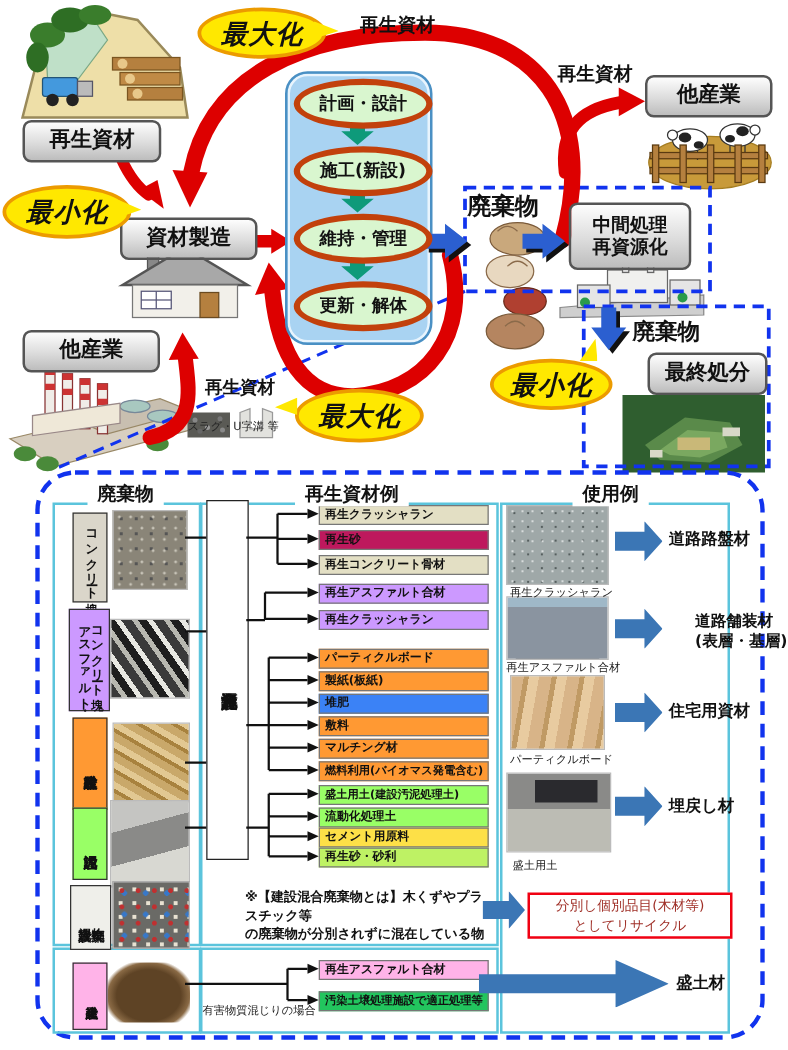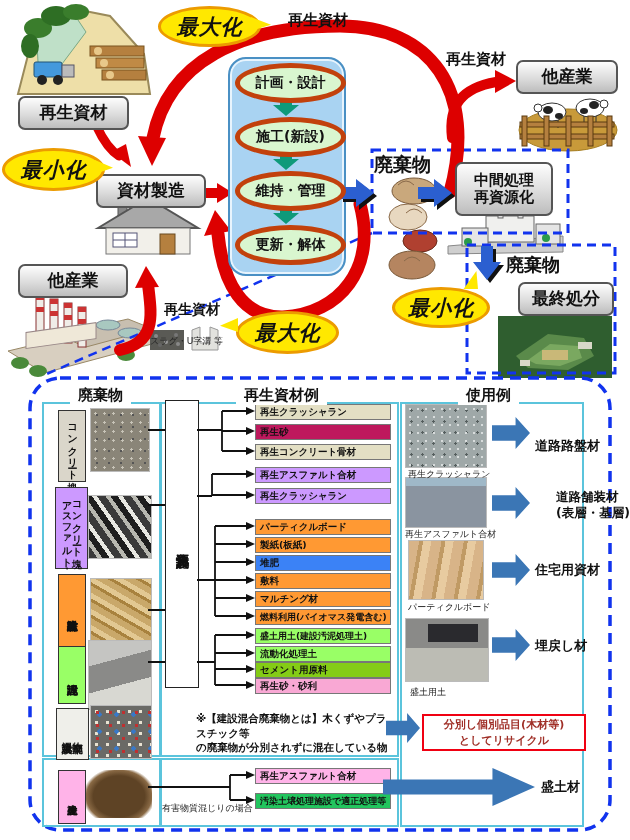--- a/index.html
+++ b/index.html
@@ -32,21 +32,21 @@
             writing-mode:vertical-rl;text-orientation:upright;display:flex;align-items:center;justify-content:center;
             font-weight:bold;font-size:13px;z-index:7}
   .mbox{position:absolute;left:255px;width:130px;height:14px;border:1px solid #777;display:flex;align-items:center;
         font-weight:bold;font-size:9.5px;padding-left:4px;z-index:8;white-space:nowrap;overflow:hidden;line-height:1}
   .photo{position:absolute;z-index:6;border:1px solid #bbb}
   .cap{position:absolute;font-size:9px;color:#222;z-index:8;white-space:nowrap}
   .ulabel{position:absolute;font-weight:bold;font-size:13px;z-index:8;white-space:pre-line;line-height:1.25}
   .barrow{position:absolute;background:#3B76B5;z-index:8;
           clip-path:polygon(0 26%,62% 26%,62% 0,100% 50%,62% 100%,62% 74%,0 74%)}
   .note{position:absolute;font-weight:bold;font-size:10.5px;white-space:pre-line;line-height:1.4;z-index:8}
-  .redbox{position:absolute;border:2.5px solid #F00012;color:#A03028;font-weight:bold;font-size:11px;
+  .redbox{position:absolute;border:2.5px solid #F00012;color:#A03028;font-weight:normal;font-size:11px;
           display:flex;align-items:center;justify-content:center;text-align:center;white-space:pre-line;
           line-height:1.45;z-index:8;background:#fff}
 </style>
 </head>
 <body>
 
 <svg class="layer" width="630" height="840" style="z-index:1">
 
   <g transform="translate(8,2)">
     <path d="M10,92 L28,22 L62,6 L102,14 L136,52 L142,92 Z" fill="#EEDFA8" stroke="#9A8A5A" stroke-width="2"></path>
@@ -280,33 +280,33 @@
 <div class="mbox" style="top:467px;background:#CC99FF">再生アスファルト合材</div>
 <div class="mbox" style="top:488px;background:#CC99FF">再生クラッシャラン</div>
 <div class="mbox" style="top:519px;background:#FF9933">パーティクルボード</div>
 <div class="mbox" style="top:537px;background:#FF9933">製紙(板紙)</div>
 <div class="mbox" style="top:555px;background:#3b82f6">堆肥</div>
 <div class="mbox" style="top:573px;background:#FF9933">敷料</div>
 <div class="mbox" style="top:591px;background:#FF9933">マルチング材</div>
 <div class="mbox" style="top:609px;background:#FF9933;font-size:9px">燃料利用(バイオマス発電含む)</div>
 <div class="mbox" style="top:628px;background:#99FF66;font-size:9px">盛土用土(建設汚泥処理土)</div>
 <div class="mbox" style="top:646px;background:#99FF66">流動化処理土</div>
-<div class="mbox" style="top:662px;background:#84cc16">セメント用原料</div>
-<div class="mbox" style="top:678px;background:#f9a8d4">再生砂・砂利</div>
+<div class="mbox" style="top:662px;background:#fde047">セメント用原料</div>
+<div class="mbox" style="top:678px;background:#bef264">再生砂・砂利</div>
 <div class="mbox" style="top:768px;background:#FFB3E8">再生アスファルト合材</div>
 <div class="mbox" style="top:793px;background:#22c55e;font-size:9px">汚染土壌処理施設で適正処理等</div>
 
 <div class="note" style="left:196px;top:711px;width:200px">※【建設混合廃棄物とは】木くずやプラスチック等
 の廃棄物が分別されずに混在している物</div>
 <div class="cap" style="left:162px;top:802px">有害物質混じりの場合</div>
 
 <div class="photo" style="left:405px;top:404px;width:80px;height:62px;background-color:#9FA8A8;background-image:radial-gradient(#D8DCDC 17%,transparent 18%),radial-gradient(#555E5E 15%,transparent 16%);background-size:8px 8px,11px 11px"></div>
 <div class="cap" style="left:408px;top:468px">再生クラッシャラン</div>
 <div class="barrow" style="left:492px;top:417px;width:38px;height:32px"></div>
-<div class="ulabel" style="left:535px;top:438px">道路路盤材</div>
+<div class="ulabel" style="left:535px;top:424px">道路路盤材</div>
 
 <div class="photo" style="left:405px;top:477px;width:80px;height:49px;background:linear-gradient(180deg,#9FB8C8 0 16%,#8A94A0 16%),radial-gradient(ellipse at 50% 95%,#43474E 58%,rgba(0,0,0,0) 60%);background-blend-mode:normal"></div>
 <div class="cap" style="left:405px;top:528px">再生アスファルト合材</div>
 <div class="barrow" style="left:492px;top:487px;width:38px;height:32px"></div>
 <div class="ulabel" style="left:556px;top:489px;font-size:12.5px">道路舗装材
 (表層・基層)</div>
 
 <div class="photo" style="left:408px;top:540px;width:74px;height:58px;background:repeating-linear-gradient(100deg,#D8B488 0 10px,#C09A64 10px 14px,#E8CBA0 14px 22px)"></div>
 <div class="cap" style="left:408px;top:601px">パーティクルボード</div>
 <div class="barrow" style="left:492px;top:554px;width:38px;height:32px"></div>

